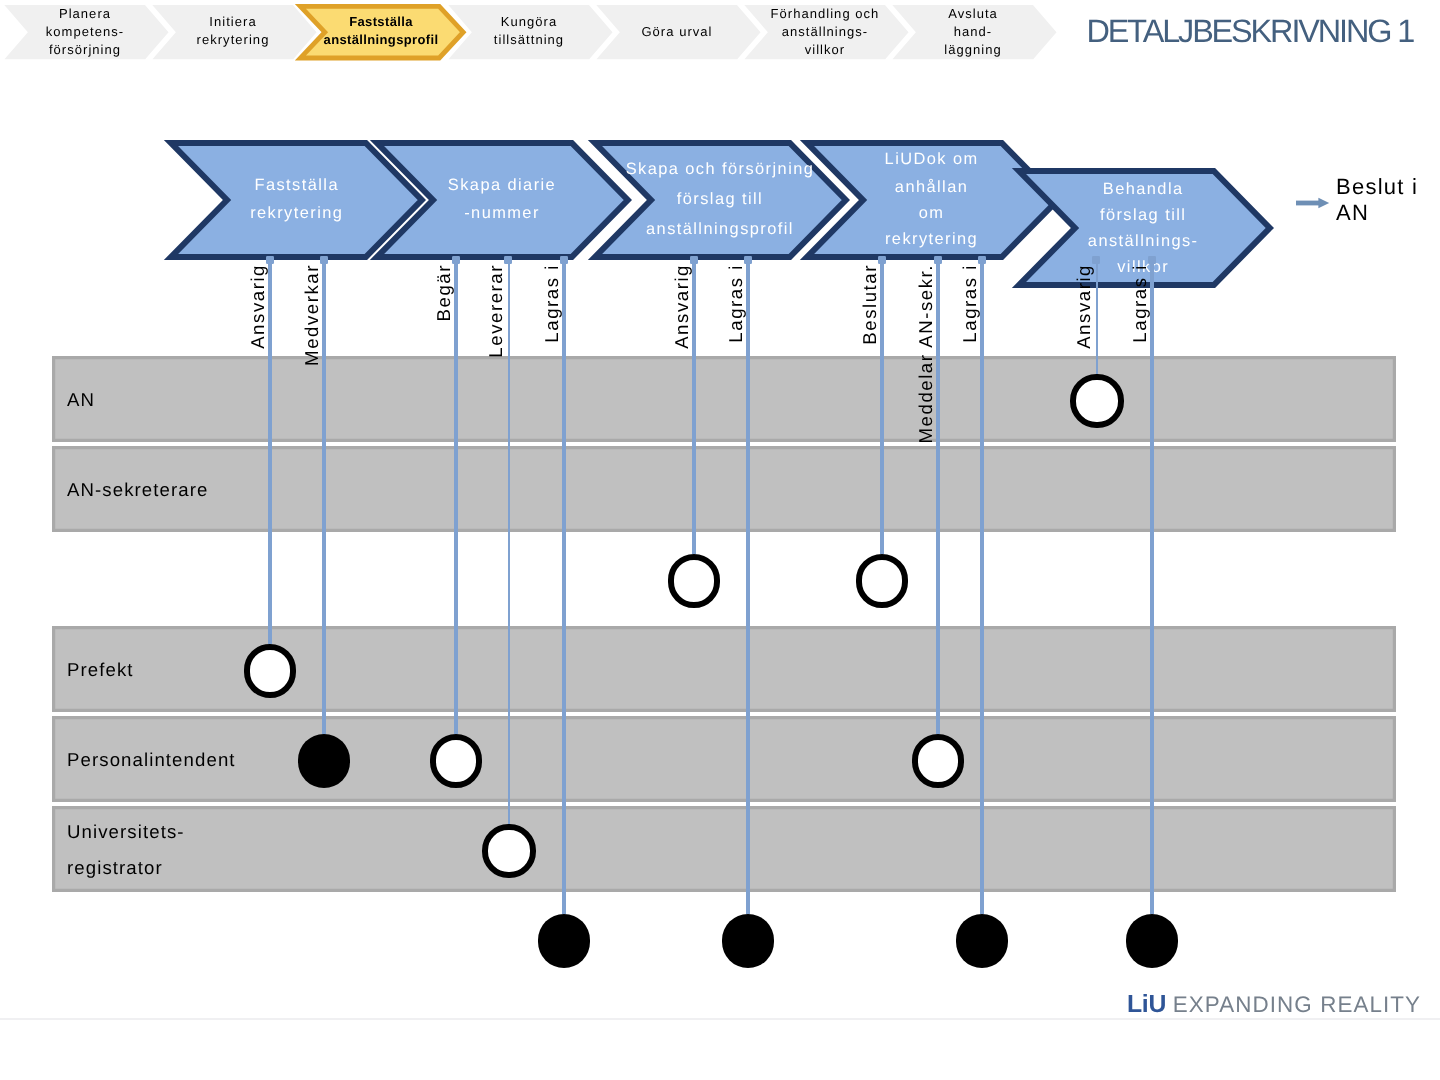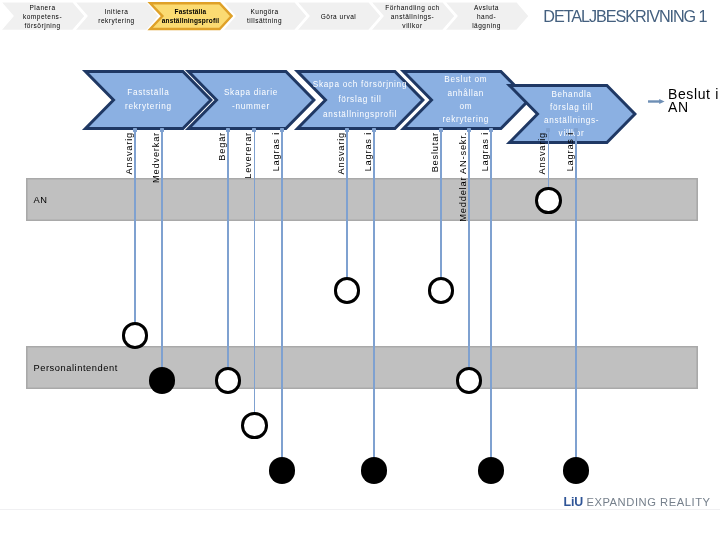--- a/index.html
+++ b/index.html
@@ -18,21 +18,21 @@
   #title{position:absolute;left:543.3px;top:6.6px;font-size:16.2px;color:#44607F;letter-spacing:-1.05px;white-space:nowrap;}
 
   
   .act{position:absolute;height:60px;width:128px;}
   .act .shape{position:absolute;left:0;top:0;width:128px;height:60px;overflow:visible;}
   .act .atxt{position:absolute;left:0px;top:0;width:128px;height:60px;display:flex;align-items:center;justify-content:center;
              text-align:center;color:#FFFFFF;font-size:8.2px;line-height:15.6px;z-index:2;letter-spacing:0.72px;}
 
   
   #outArrow{position:absolute;left:647.5px;top:97.2px;width:17px;height:9px;}
-  #outLabel{position:absolute;left:668px;top:87.5px;width:52px;font-size:14px;line-height:13.2px;color:#000;letter-spacing:0.62px;}
+  #outLabel{position:absolute;left:668px;top:87.5px;width:52px;font-size:11px;line-height:13.2px;color:#000;letter-spacing:0.62px;}
 
   
   #lanes{position:absolute;left:26px;top:178px;width:672px;height:314px;z-index:3;}
   .lane{position:absolute;left:0;width:672px;height:42.5px;background:#C0C0C0;
         box-shadow: inset 0 0 0 1.6px #A9A9A9;}
   .lane .lbl{position:absolute;left:7.5px;top:0.9px;height:42.5px;display:flex;align-items:center;
              font-size:9.3px;line-height:18.4px;color:#000;letter-spacing:0.55px;}
 
   
   #conns{position:absolute;left:0;top:0;z-index:5;}
@@ -158,21 +158,21 @@
     <div>anställningsprofil</div>
   </div>
       </div>
 </div>
 <div class="act" style="left:401.8px;top:69.8px">
   <svg class="shape" viewBox="0 0 128 60" preserveAspectRatio="none">
         <polygon points="1.5,1.5 98.9,1.5 126.9,30 98.9,58.5 1.5,58.5 29.5,30" fill="#8BB0E2" stroke="#1F3864" stroke-width="3" stroke-linejoin="miter"></polygon>
       </svg>
   <div class="atxt" style="line-height:13.2px">
         <div>
-    <div>Beslut om</div>
+    <div>LiUDok om</div>
     <div>anhållan</div>
     <div>om</div>
     <div>rekrytering</div>
   </div>
       </div>
 </div>
 <div class="act" style="left:507.6px;top:84px">
   <svg class="shape" viewBox="0 0 128 60" preserveAspectRatio="none">
         <polygon points="1.5,1.5 98.9,1.5 126.9,30 98.9,58.5 1.5,58.5 29.5,30" fill="#8BB0E2" stroke="#1F3864" stroke-width="3" stroke-linejoin="miter"></polygon>
       </svg>
@@ -246,24 +246,46 @@
   <div class="connlbl" style="left:564.5px;top:132.2px">Lagras i</div>
 </div>
 <div id="lanes">
   <div class="lane" style="top:0px">
     <div class="lbl">
           <div>
       <div>AN</div>
     </div>
         </div>
   </div>
-  <div class="lane" style="top:168px">
+  <div class="lane" style="top:45px">
+    <div class="lbl">
+          <div>
+      <div>AN-sekreterare</div>
+    </div>
+        </div>
+  </div>
+  <div class="lane" style="top:135px">
+    <div class="lbl">
+          <div>
+      <div>Prefekt</div>
+    </div>
+        </div>
+  </div>
+  <div class="lane" style="top:180px">
     <div class="lbl">
           <div>
       <div>Personalintendent</div>
+    </div>
+        </div>
+  </div>
+  <div class="lane" style="top:225px">
+    <div class="lbl">
+          <div>
+      <div>Universitets-</div>
+      <div>registrator</div>
     </div>
         </div>
   </div>
 </div>
 <div id="markers">
   <div class="mk open" style="left:535.3px;top:187.4px;width:26.4px;height:26.4px"></div>
   <div class="mk open" style="left:333.8px;top:277.40000000000003px;width:26.4px;height:26.4px"></div>
   <div class="mk open" style="left:427.8px;top:277.40000000000003px;width:26.4px;height:26.4px"></div>
   <div class="mk open" style="left:121.8px;top:322.40000000000003px;width:26.4px;height:26.4px"></div>
   <div class="mk fill" style="left:148.8px;top:367.40000000000003px;width:26.4px;height:26.4px"></div>

